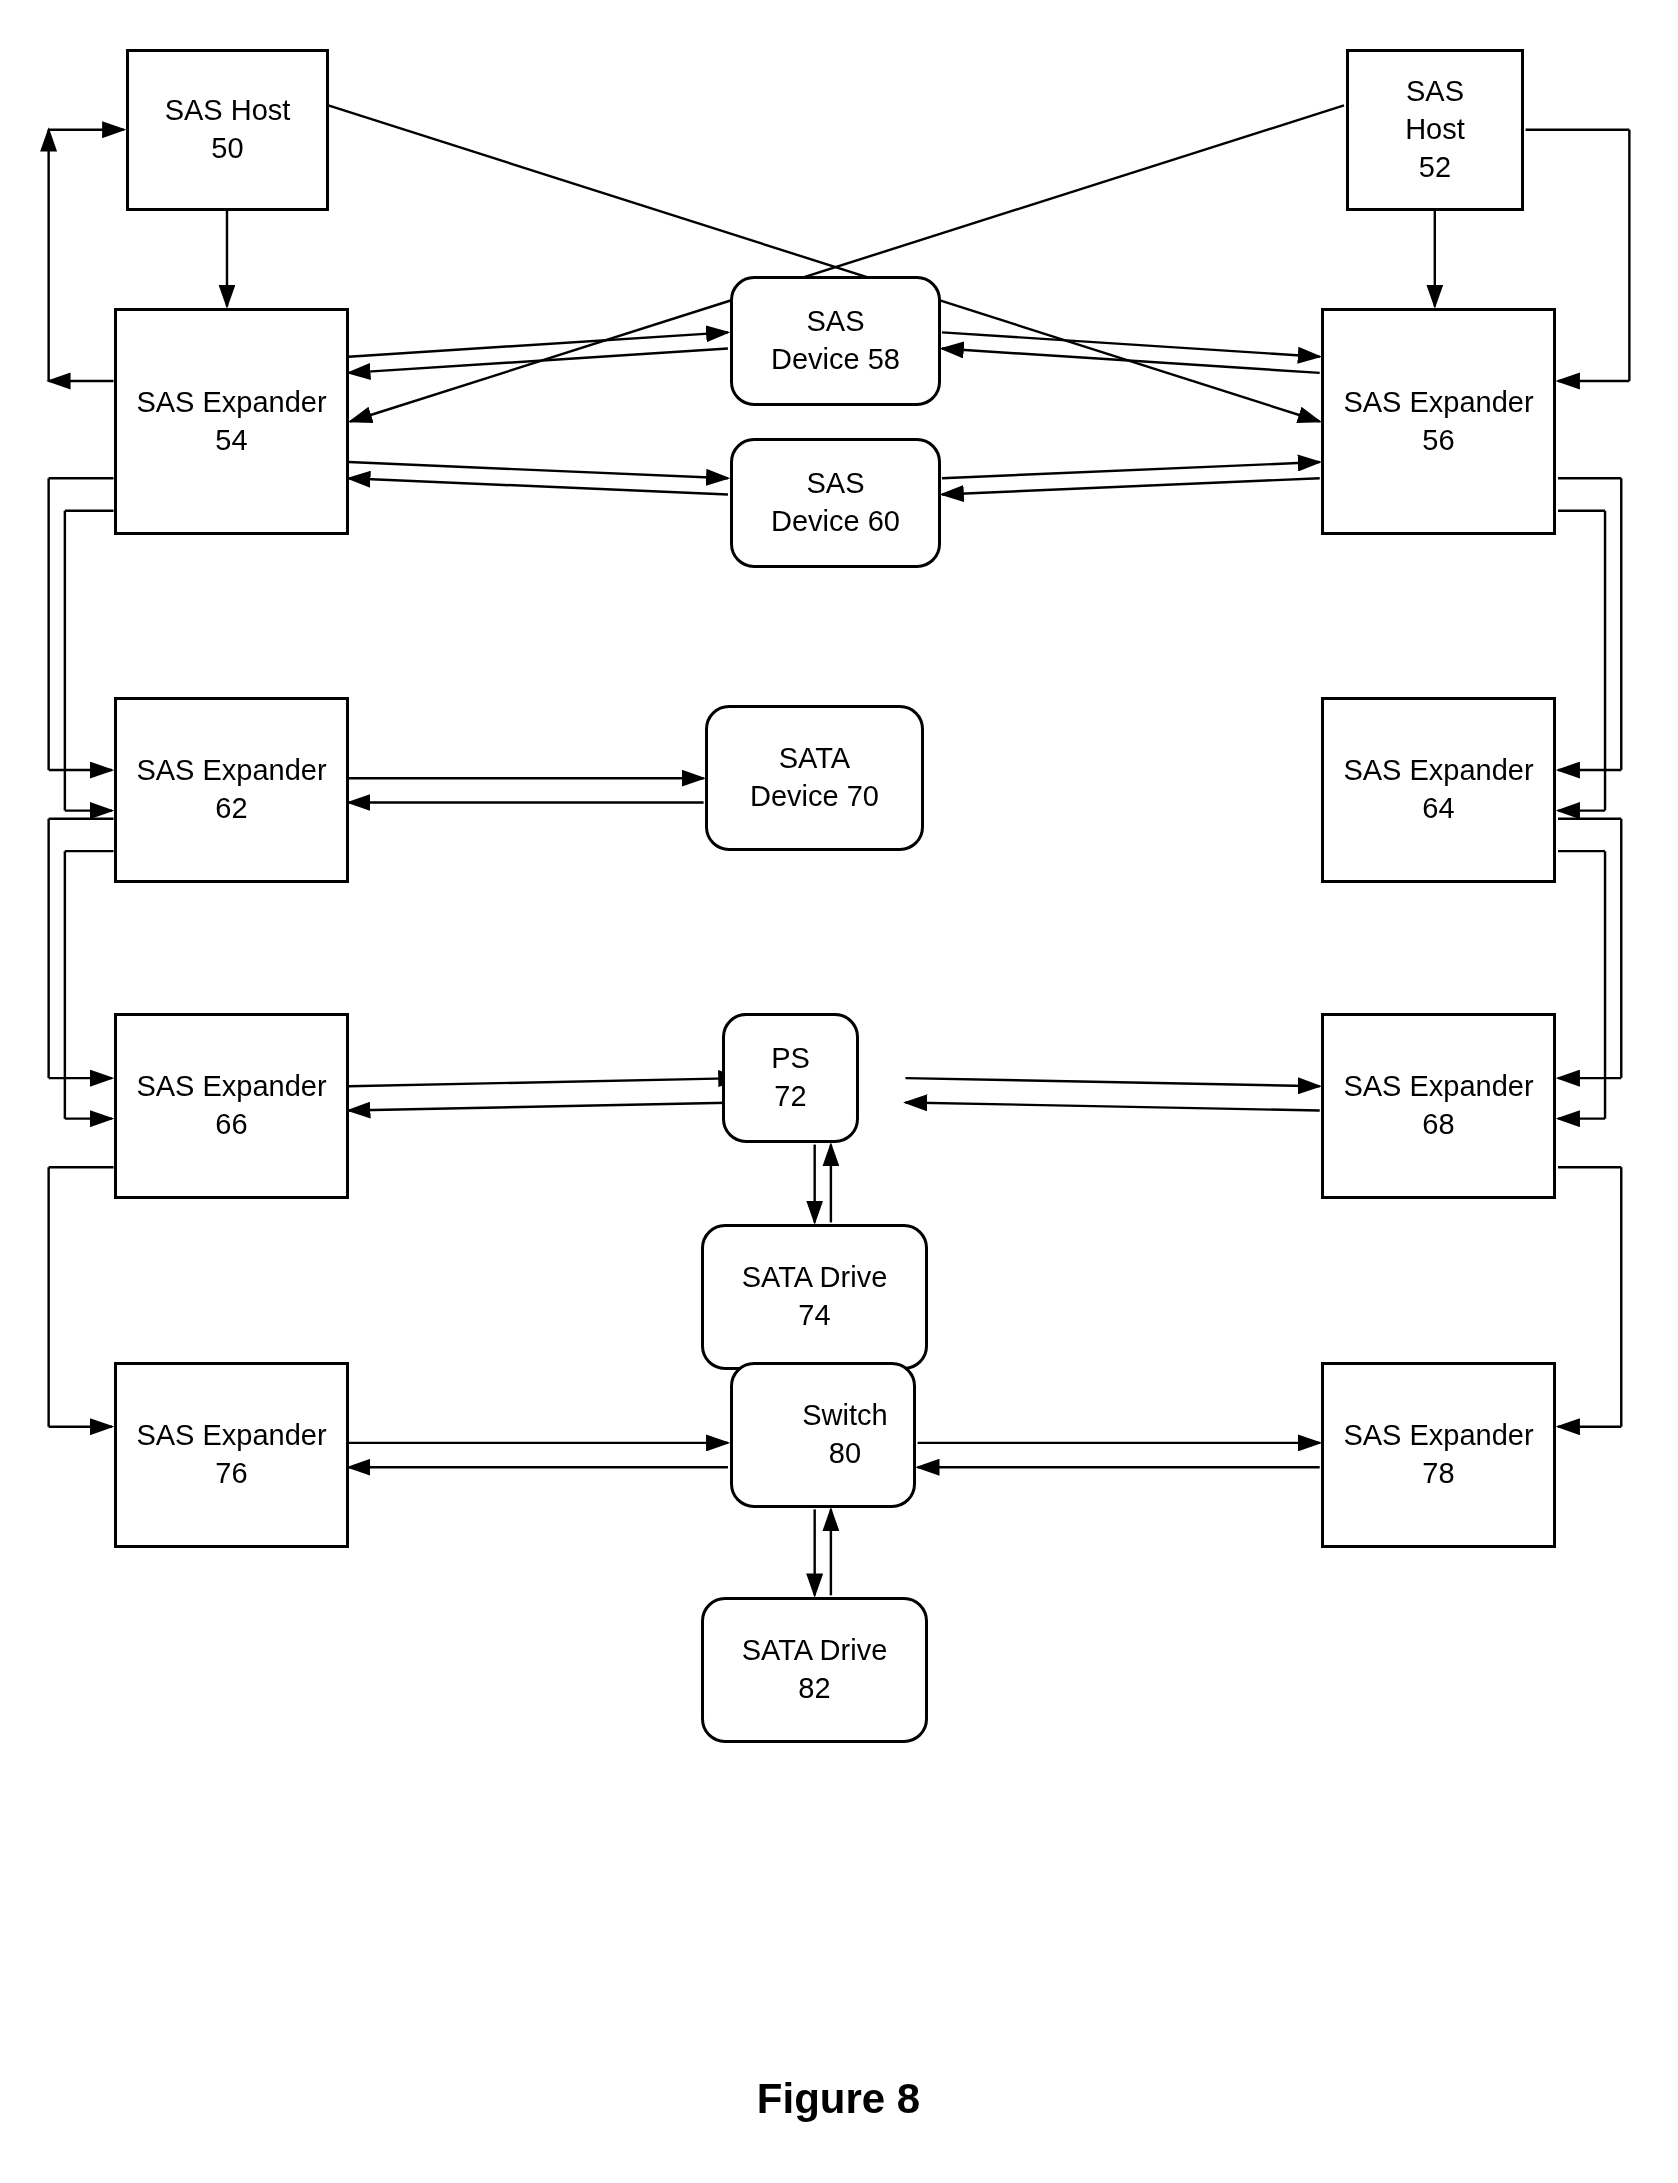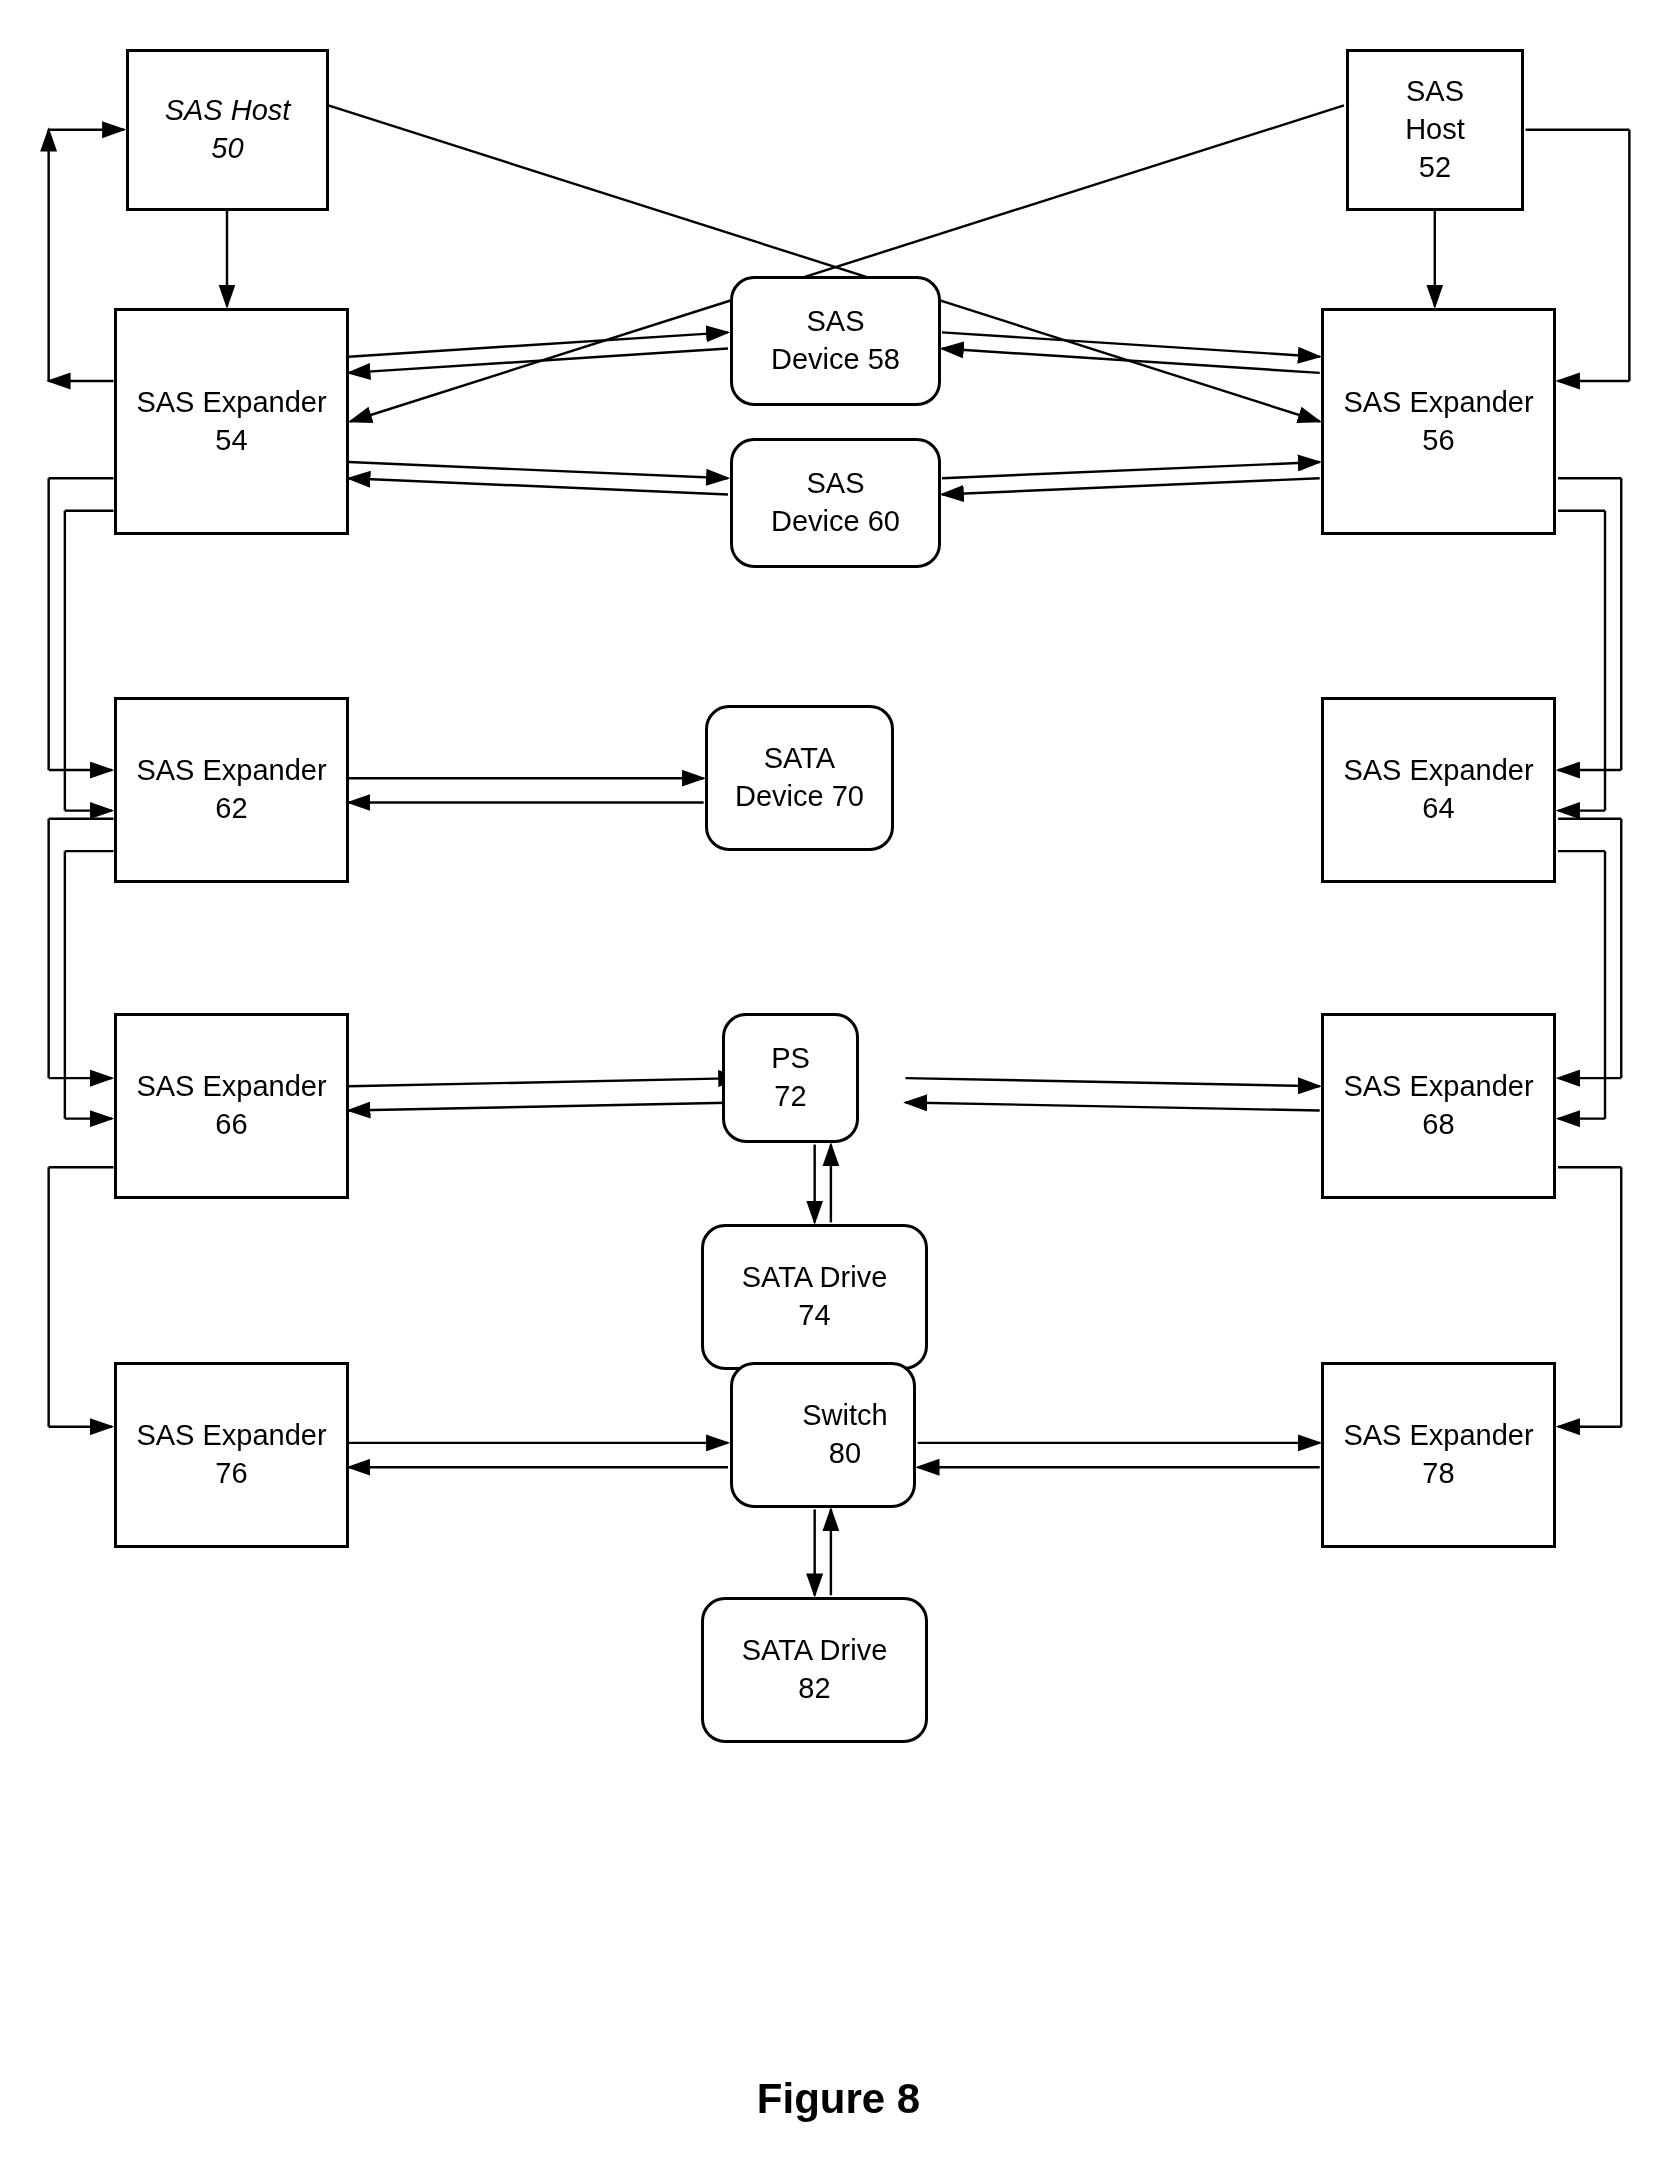--- a/index.html
+++ b/index.html
@@ -155,28 +155,28 @@
 
     <line x1="1132" y1="1780" x2="1628" y2="1780" marker-end="url(#arrow)"></line>
     <line x1="1628" y1="1810" x2="1132" y2="1810" marker-end="url(#arrow)"></line>
 
     <line x1="1005" y1="1862" x2="1005" y2="1968" marker-end="url(#arrow)"></line>
     <line x1="1025" y1="1968" x2="1025" y2="1862" marker-end="url(#arrow)"></line>
 
   </svg>
 
   <div id="nodes-container">
-      <div class="node node-square" style="left: 126px; top: 49px; width: 203px; height: 162px; font-style: italic;">SAS Host<br>50</div>
+      <div class="node node-square" style="left: 126px; top: 49px; width: 203px; height: 162px;">SAS Host<br>50</div>
       <div class="node node-square" style="left: 1346px; top: 49px; width: 178px; height: 162px;">SAS<br>Host<br>52</div>
       <div class="node node-square" style="left: 114px; top: 308px; width: 235px; height: 227px;">SAS Expander<br>54</div>
       <div class="node node-rounded" style="left: 730px; top: 276px; width: 211px; height: 130px;">SAS<br>Device 58</div>
       <div class="node node-rounded" style="left: 730px; top: 438px; width: 211px; height: 130px;">SAS<br>Device 60</div>
       <div class="node node-square" style="left: 1321px; top: 308px; width: 235px; height: 227px;">SAS Expander<br>56</div>
       <div class="node node-square" style="left: 114px; top: 697px; width: 235px; height: 186px;">SAS Expander<br>62</div>
-      <div class="node node-rounded" style="left: 705px; top: 705px; width: 189px; height: 146px;">SATA<br>Device 70</div>
+      <div class="node node-rounded" style="left: 705px; top: 705px; width: 219px; height: 146px;">SATA<br>Device 70</div>
       <div class="node node-square" style="left: 1321px; top: 697px; width: 235px; height: 186px;">SAS Expander<br>64</div>
       <div class="node node-square" style="left: 114px; top: 1013px; width: 235px; height: 186px;">SAS Expander<br>66</div>
       <div class="node node-rounded" style="left: 722px; top: 1013px; width: 137px; height: 130px;">PS<br>72</div>
       <div class="node node-square" style="left: 1321px; top: 1013px; width: 235px; height: 186px;">SAS Expander<br>68</div>
       <div class="node node-rounded" style="left: 701px; top: 1224px; width: 227px; height: 146px;">SATA Drive<br>74</div>
       <div class="node node-square" style="left: 114px; top: 1362px; width: 235px; height: 186px;">SAS Expander<br>76</div>
       <div class="node node-rounded" style="left: 730px; top: 1362px; width: 186px; height: 146px; padding-left: 44px;">Switch<br>80</div>
       <div class="node node-square" style="left: 1321px; top: 1362px; width: 235px; height: 186px;">SAS Expander<br>78</div>
       <div class="node node-rounded" style="left: 701px; top: 1597px; width: 227px; height: 146px;">SATA Drive<br>82</div>
     </div>

